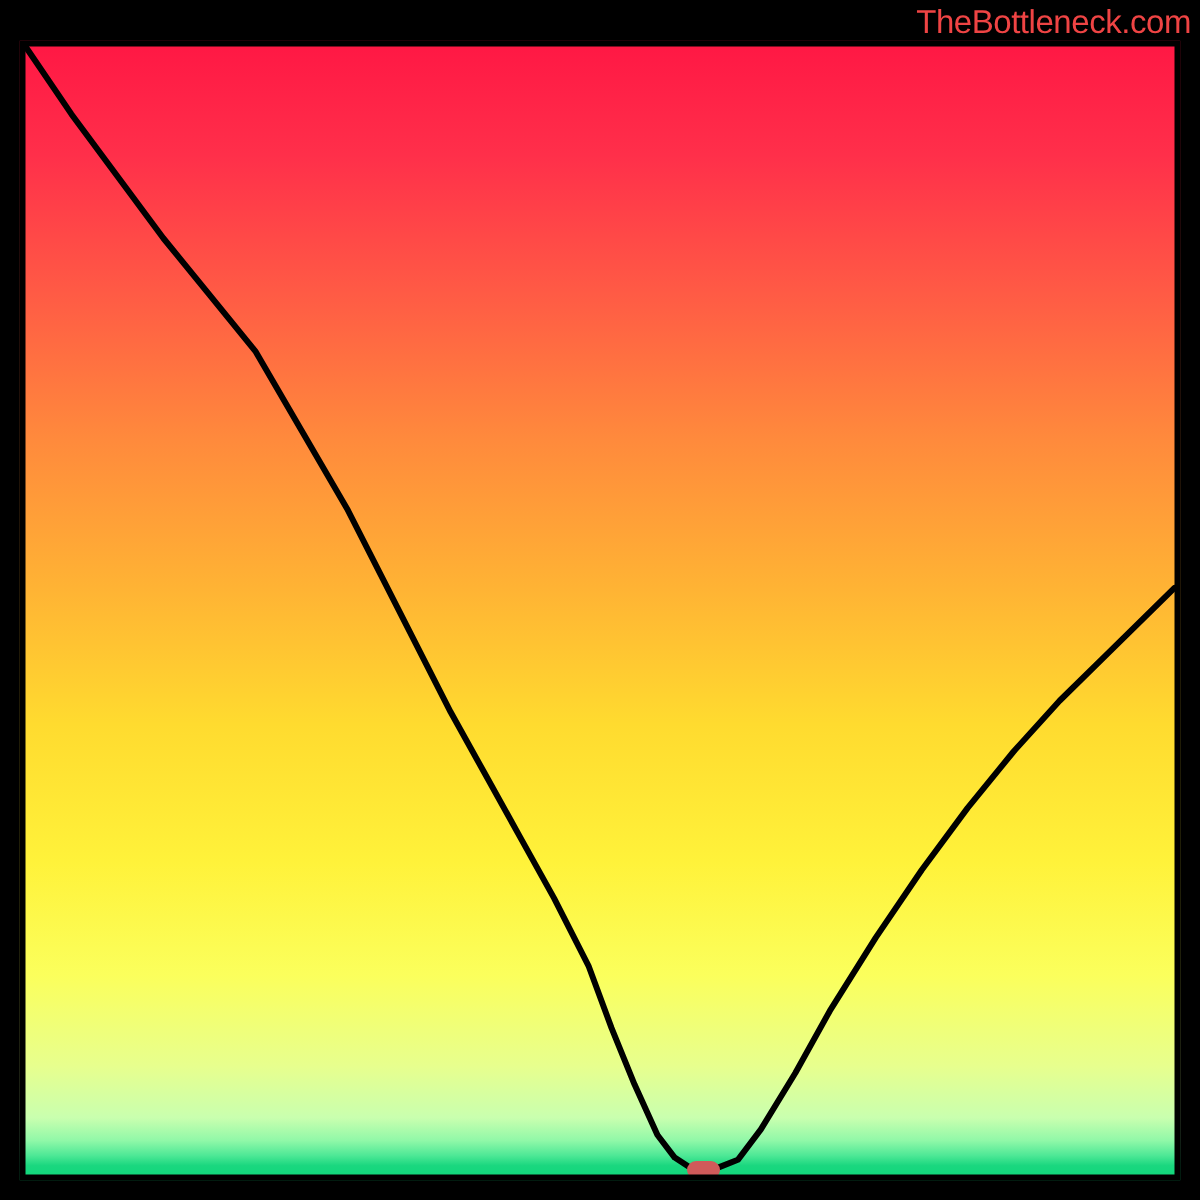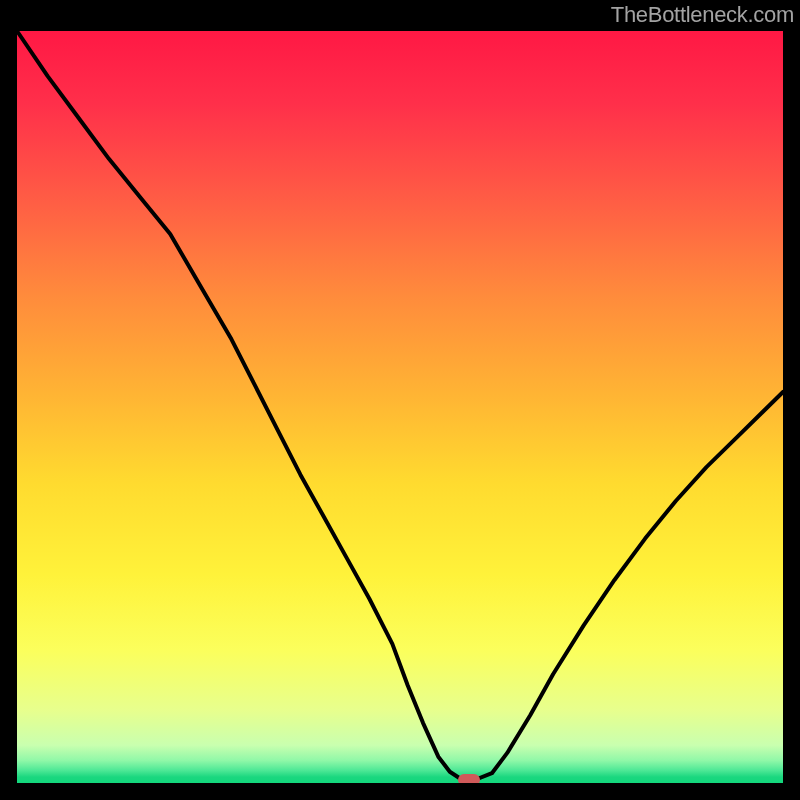--- a/index.html
+++ b/index.html
@@ -14,21 +14,21 @@
   .container {
     position: relative;
     width: 800px;
     height: 800px;
     background: #000;
   }
   .watermark {
     position: absolute;
     top: 2px;
     right: 6px;
-    color: #a3a3a3;
+    color: #ef4444;
     font-size: 22px;
     font-weight: 500;
     letter-spacing: -0.3px;
     z-index: 20;
   }
   .plot-border {
     position: absolute;
     left: 13px;
     top: 27px;
     width: 774px;

